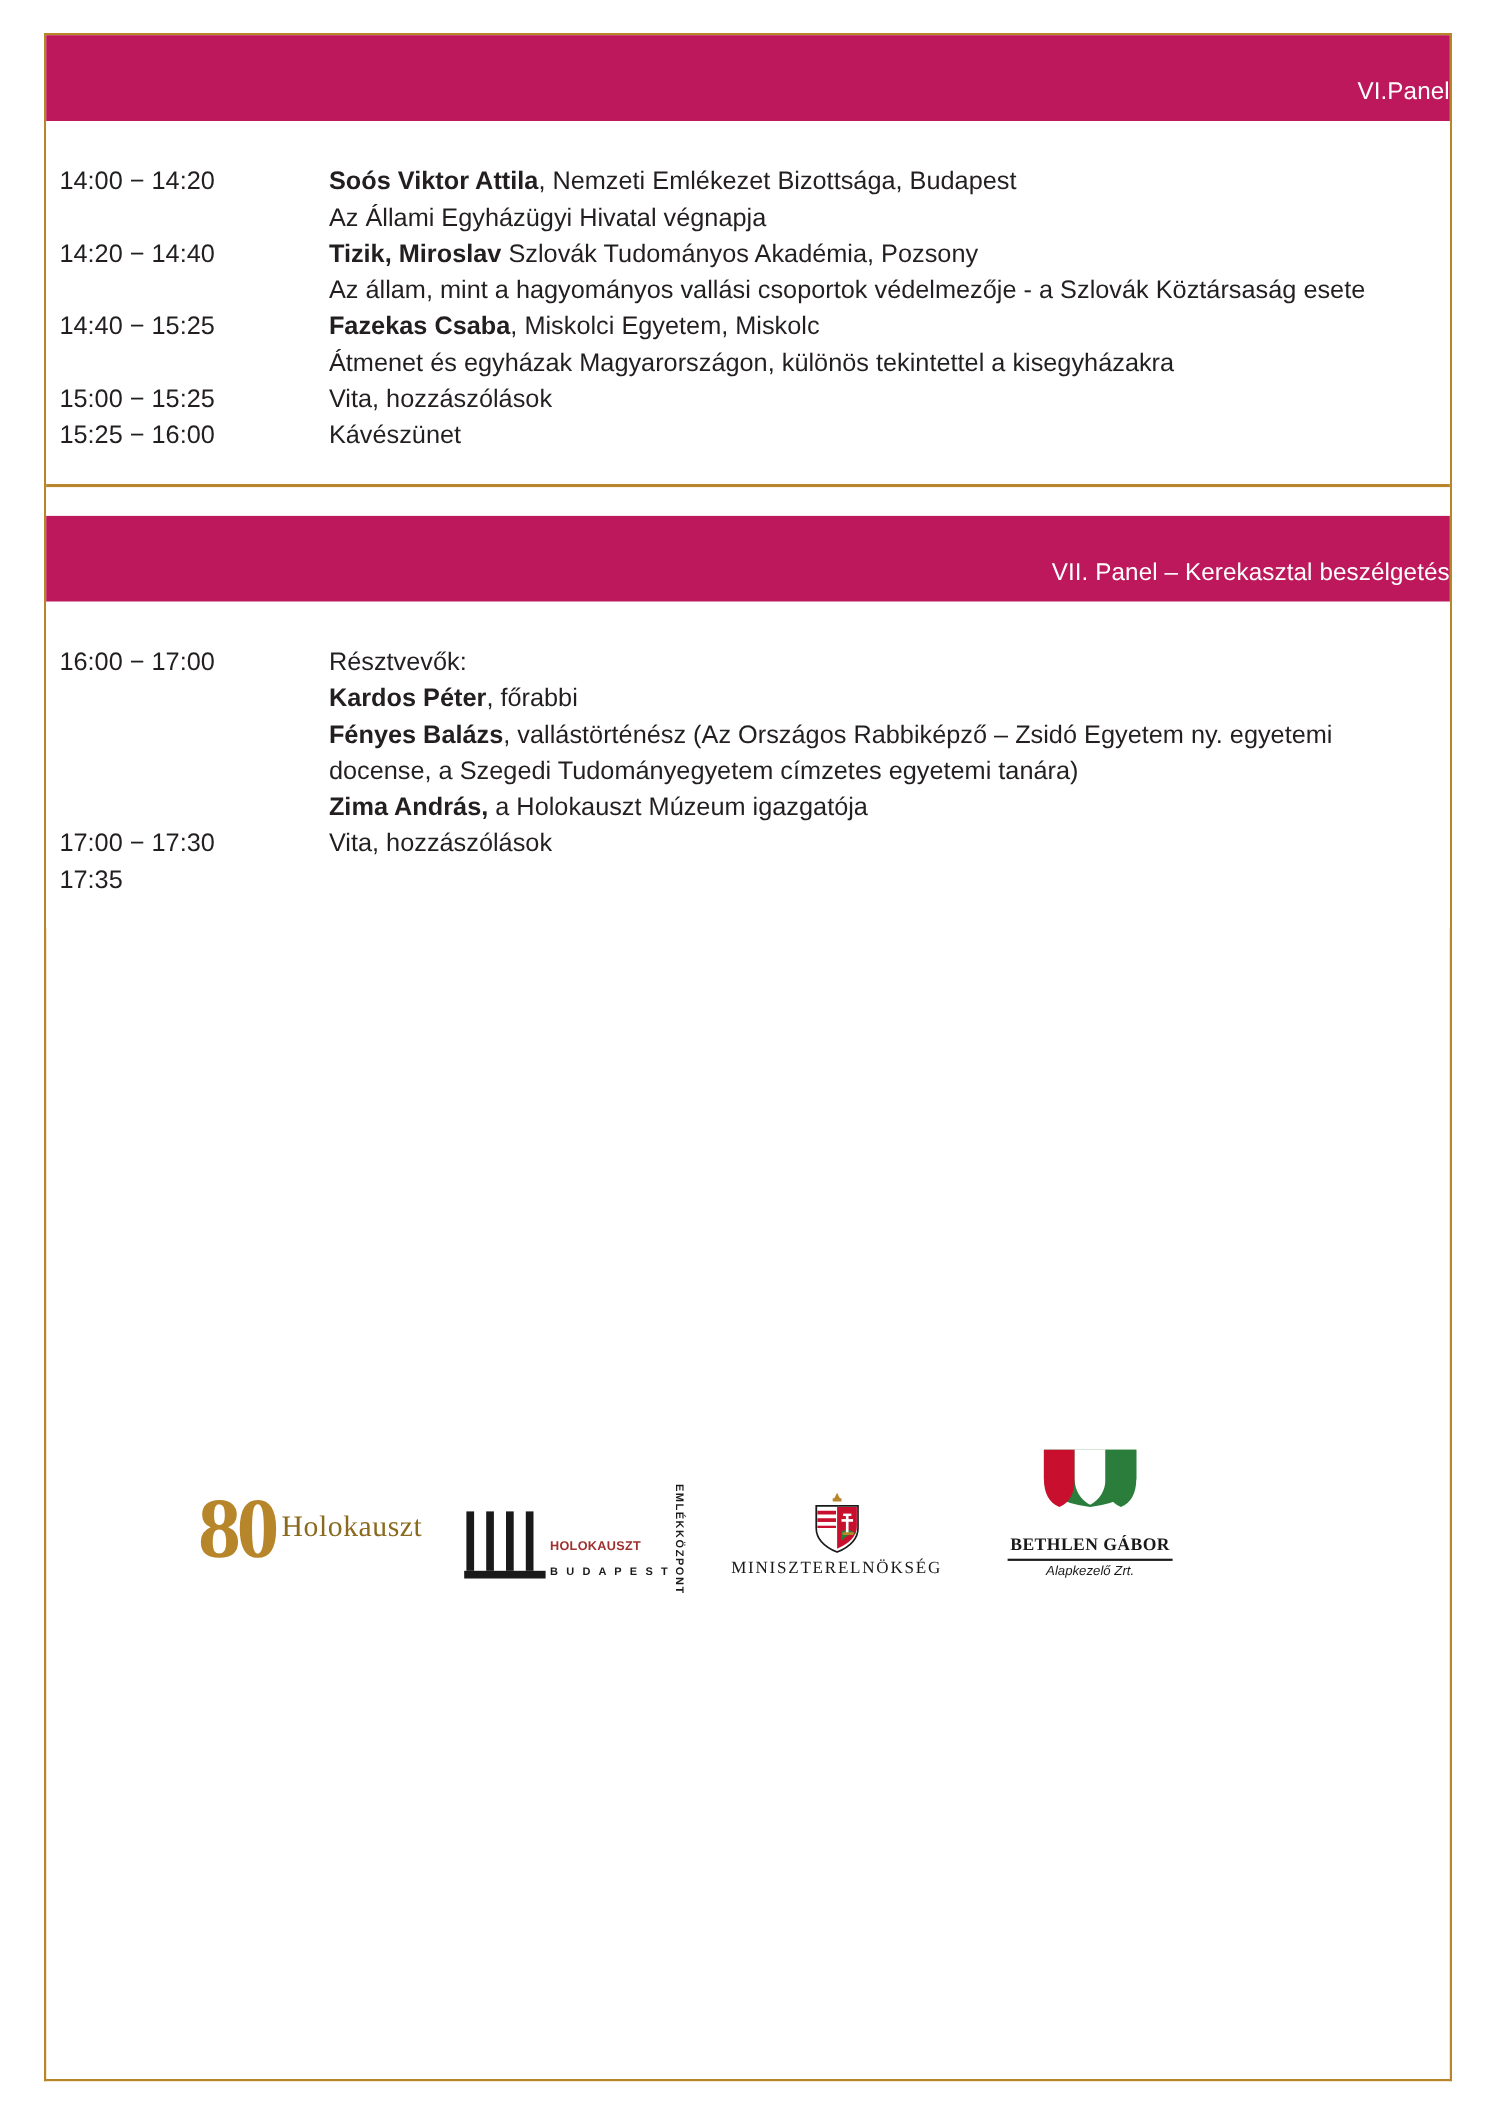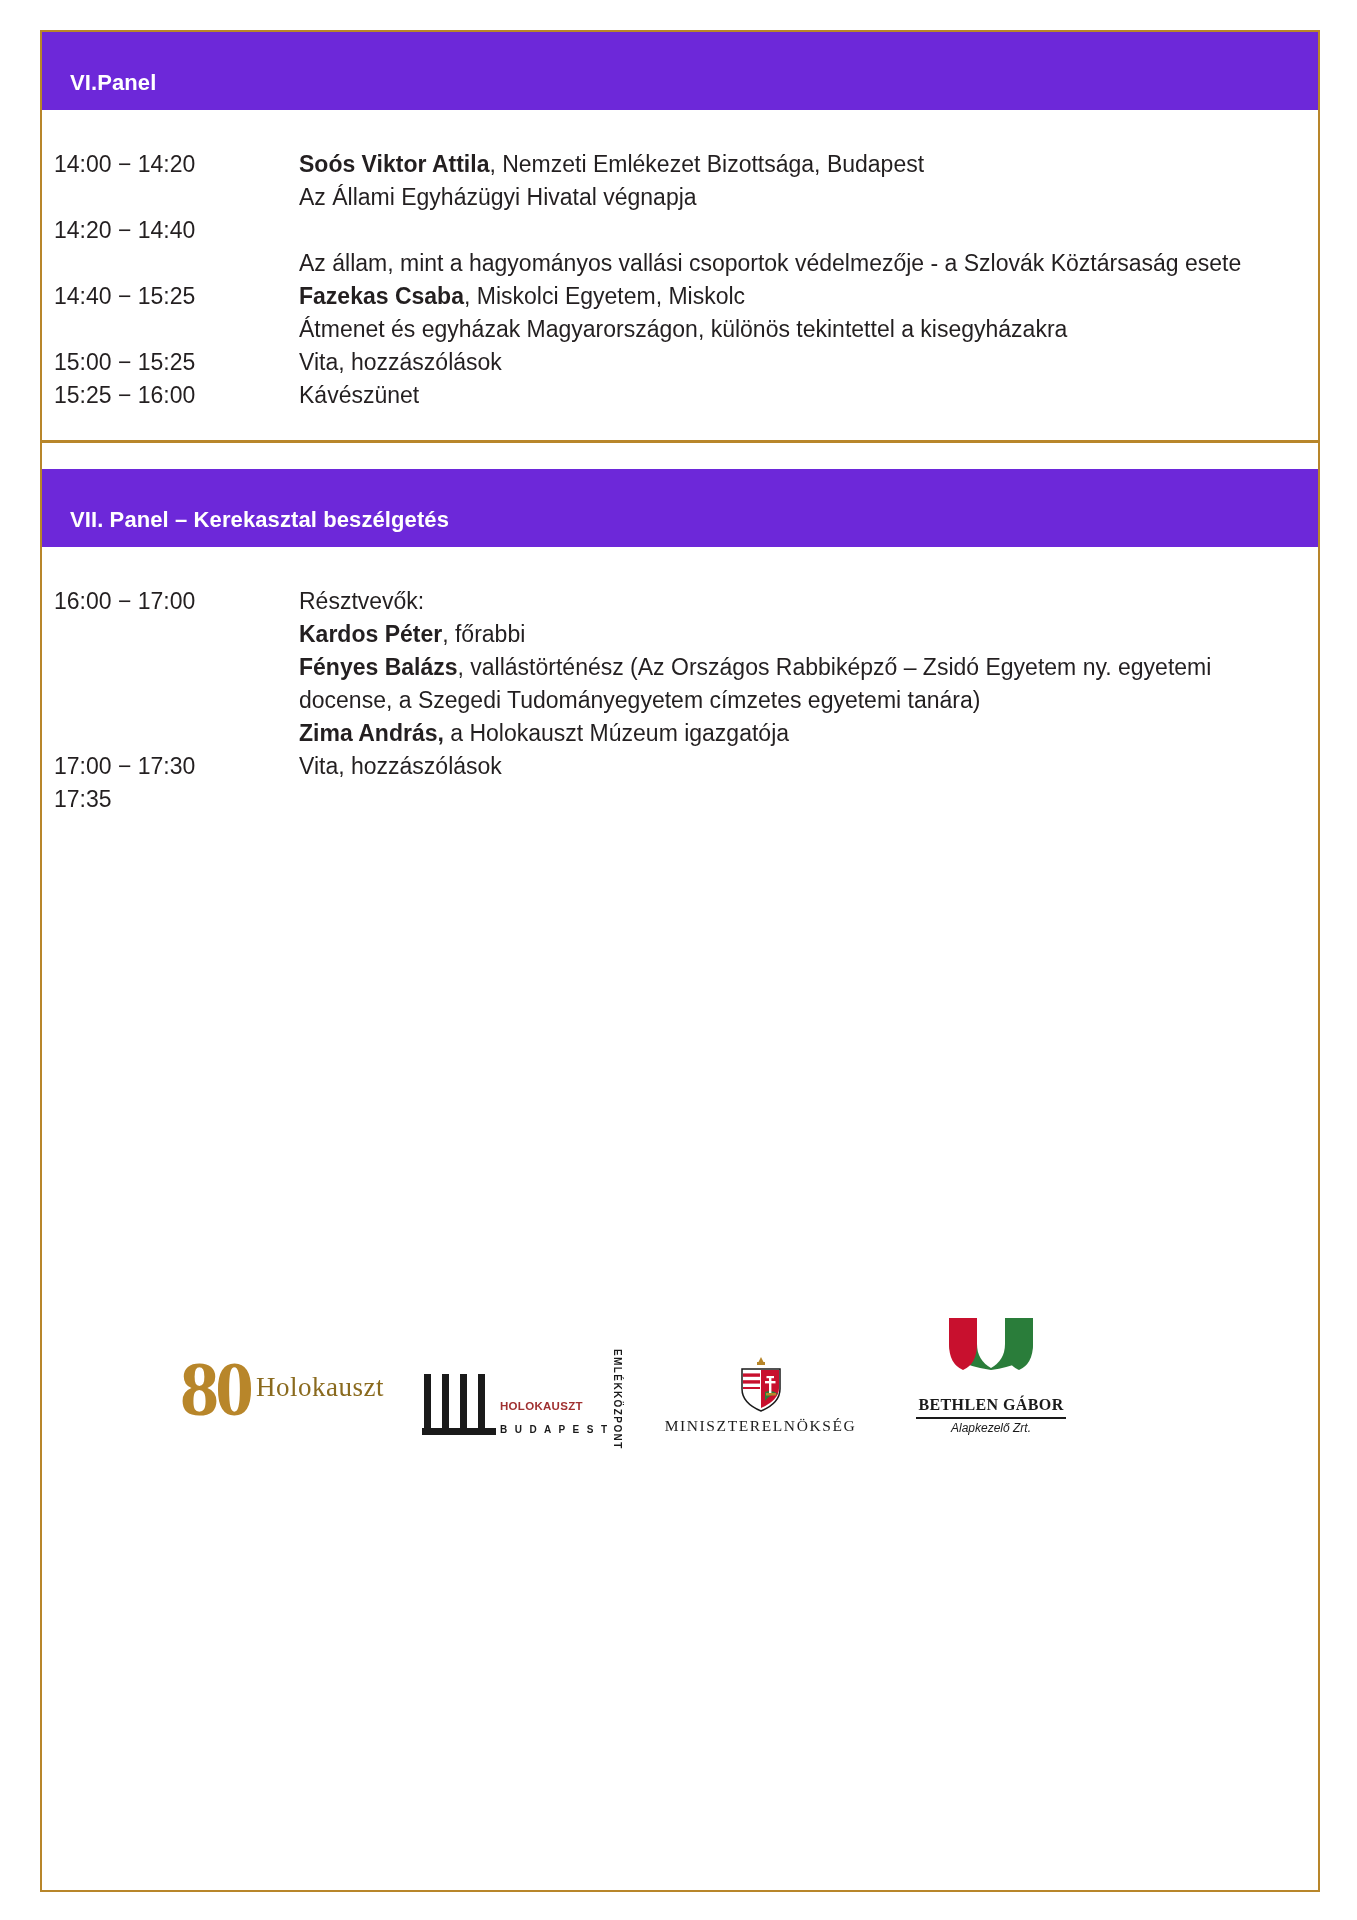--- a/index.html
+++ b/index.html
@@ -36,29 +36,30 @@
   }
   .content {
     position: absolute;
     left: 42px;
     top: 32px;
     width: 1276px;
   }
   
   .panel { width: 100%; }
   .panel-header {
-    background: #6d28d9;
+    background: #be185d;
     color: #ffffff;
     font-size: 22px;
-    font-weight: bold;
+    font-weight: normal;
     letter-spacing: 0.1px;
     display: flex;
     align-items: flex-end;
     padding: 0 0 14px 28px;
     height: 78px;
+    justify-content: flex-end;
   }
   .panel-body {
     background: #ffffff;
     padding: 38px 28px 28px 12px;
   }
   .panel-rule {
     height: 3px;
     background: #b8862a;
     width: 100%;
   }
@@ -200,20 +201,23 @@
             <span class="b">Soós Viktor Attila</span><span>, Nemzeti Emlékezet Bizottsága, Budapest</span>
           </div>
         </div>
         <div class="row sub">
           <div class="time"></div>
           <div class="desc">Az Állami Egyházügyi Hivatal végnapja</div>
         </div>
 
         <div class="row">
           <div class="time">14:20 − 14:40</div>
+          <div class="desc">
+            <span class="b">Tizik, Miroslav</span><span> Szlovák Tudományos Akadémia, Pozsony</span>
+          </div>
         </div>
         <div class="row sub">
           <div class="time"></div>
           <div class="desc">Az állam, mint a hagyományos vallási csoportok védelmezője - a Szlovák Köztársaság esete</div>
         </div>
 
         <div class="row">
           <div class="time">14:40 − 15:25</div>
           <div class="desc">
             <span class="b">Fazekas Csaba</span><span>, Miskolci Egyetem, Miskolc</span>

